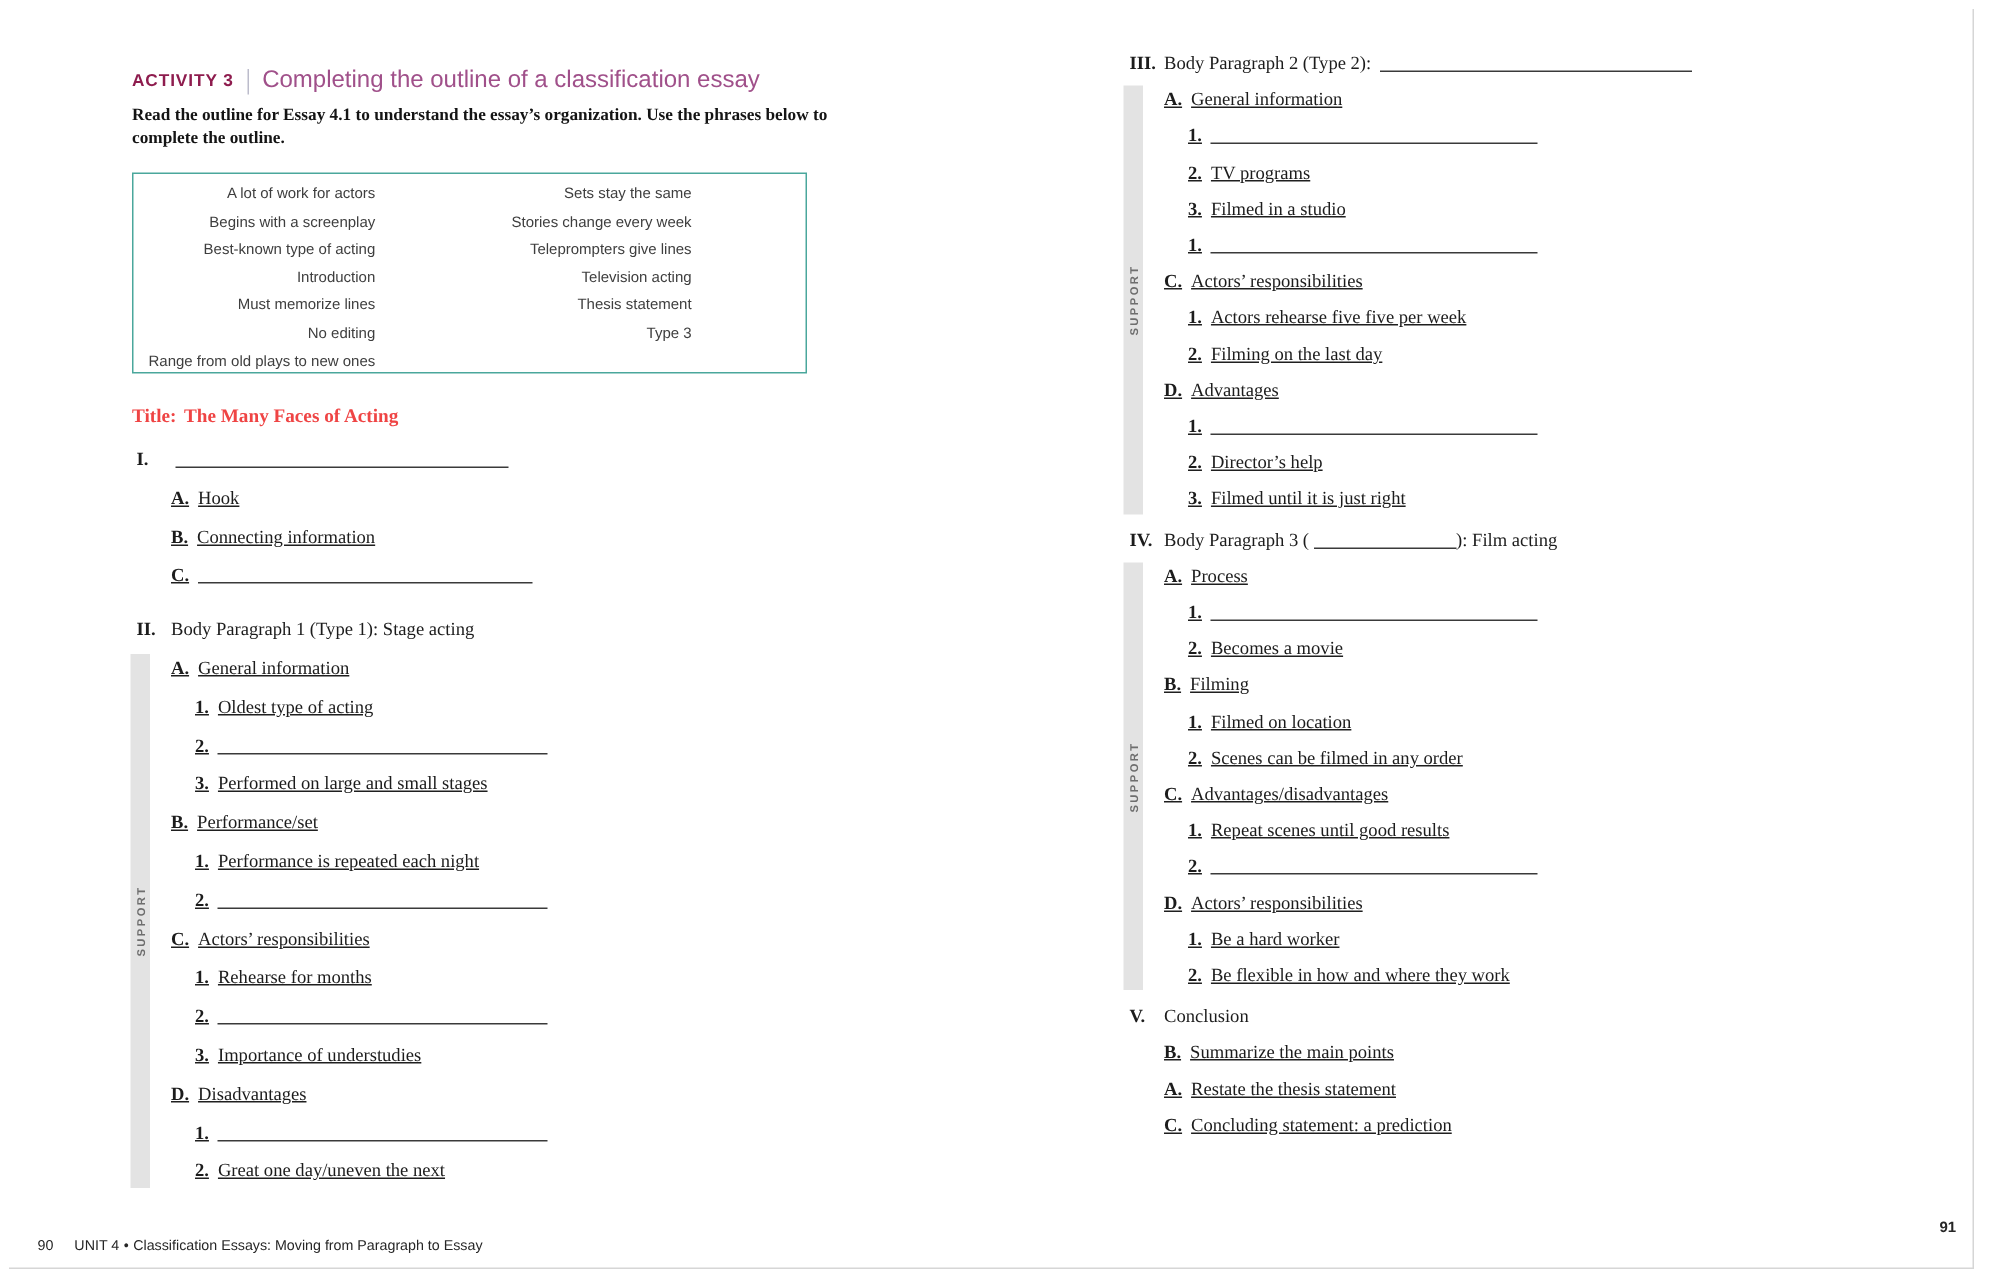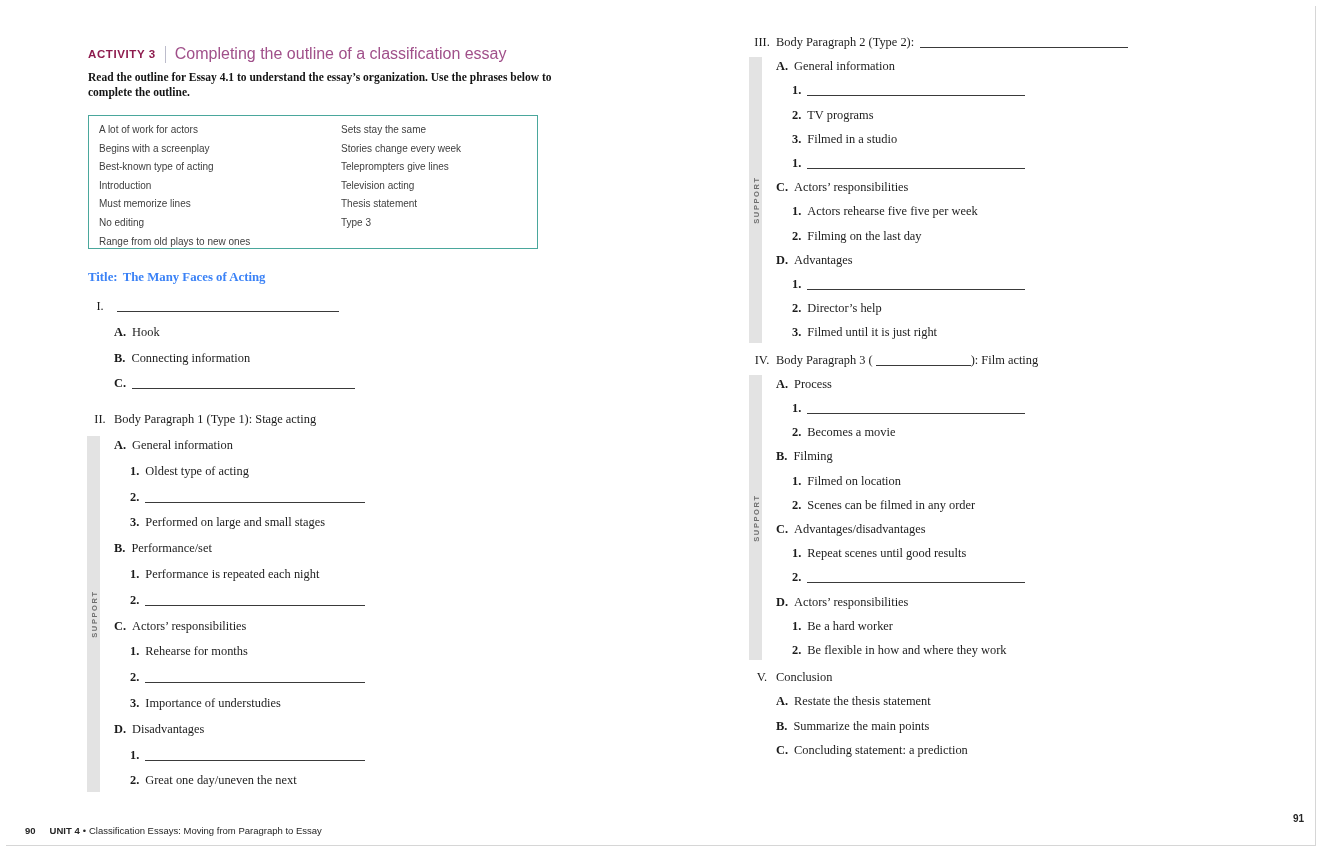--- a/index.html
+++ b/index.html
@@ -34,69 +34,69 @@
     position: absolute; left: 0; top: 58px; width: 490px;
     font-size: 11.5px; font-weight: bold; line-height: 14.5px; color: #141414;
   }
 
   
   .word-box {
     position: absolute; left: 0; top: 103px; width: 450px; height: 134px;
     border: 1px solid var(--box-border, #4aa79c);
     font-family: "Liberation Sans", sans-serif;
   }
-  .wb-col { position: absolute; top: 5px; }
+  .wb-col { position: absolute; top: 5px; text-align: right; }
   .wb-col1 { left: 10px; }
   .wb-col2 { left: 252px; }
   .wb-item { font-size: 10px; line-height: 18.6px; color: #3e3e3e; white-space: nowrap; }
 
   
-  .outline-title { position: absolute; left: 0; top: 258px; font-size: 12.8px; font-weight: bold; color: #3b82f6; }
+  .outline-title { position: absolute; left: 0; top: 258px; font-size: 12.8px; font-weight: bold; color: #ef4444; }
   .outline-title .t-label { margin-right: 5px; }
 
   
   .outline-col { position: absolute; }
   .outline-col.left  { left: 3px; top: 282px; width: 560px; }
   .outline-col.right { left: 0; top: 30px; width: 480px; }
   .outline-col.left  .row { line-height: 25.8px; }
   .outline-col.right .row { line-height: 24.2px; }
   .outline-col.left  .section + .section { margin-top: 10px; }
   .outline-col.right .section + .section { margin-top: 3px; }
 
   .row { white-space: nowrap; font-size: 12.4px; color: #1c1c1c; }
-  .numeral { display: inline-block; min-width: 18px; text-align: center; font-weight: normal; margin-right: 5px; }
+  .numeral { display: inline-block; min-width: 18px; text-align: left; font-weight: bold; margin-right: 5px; }
   .h-text { color: #1c1c1c; margin-top: 20px; }
   .row.letter { padding-left: 23px; }
   .row.number { padding-left: 39px; }
   .item-label { font-weight: bold; margin-right: 6px; }
   .blank {
     display: inline-block; height: 12px; margin-bottom: -2px;
     border-bottom: 1.2px solid #3a3a3a;
   }
   .row.heading .blank { margin-left: 3px; }
 
-  .sec-body { position: relative; }
+  .sec-body { position: relative; text-decoration: underline; }
   .support-bar {
     position: absolute; left: -4px; top: 3px; bottom: 2px; width: 13px;
     background: var(--support-bar-bg, #e3e3e3);
   }
   .support-bar span {
     position: absolute; left: 50%; top: 50%;
     transform: translate(-50%, -50%) rotate(-90deg);
     font-family: "Liberation Sans", sans-serif;
     font-size: 7.5px; font-weight: bold; letter-spacing: 1.6px;
     color: var(--support-text, #6e6e6e); white-space: nowrap;
   }
 
   
   .footer-left {
     position: absolute; left: -63px; top: 813px;
     font-family: "Liberation Sans", sans-serif; font-size: 9.5px; color: #262626; white-space: nowrap;
   }
-  .footer-left .b { font-weight: bold; }
+  .footer-left .b { font-weight: normal; }
   .footer-left .pg { margin-right: 14px; }
   .footer-left .sep { margin: 0 3px; }
   .footer-right {
     position: absolute; left: 540px; top: 813px;
     font-family: "Liberation Sans", sans-serif; font-size: 10px; font-weight: bold; color: #262626;
   }
 </style>
 </head>
 <body>
 
@@ -214,20 +214,20 @@
           <div class="row number"><span class="item-label">1.</span><span class="item-text">Repeat scenes until good results</span></div>
           <div class="row number"><span class="item-label">2.</span><span class="blank" style="width: 218px;"></span></div>
           <div class="row letter"><span class="item-label">D.</span><span class="item-text">Actors’ responsibilities</span></div>
           <div class="row number"><span class="item-label">1.</span><span class="item-text">Be a hard worker</span></div>
           <div class="row number"><span class="item-label">2.</span><span class="item-text">Be flexible in how and where they work</span></div>
         </div>
       </div>
       <div class="section">
         <div class="row heading"><span class="numeral">V.</span><span class="h-text">Conclusion</span></div>
         <div class="sec-body">
+          <div class="row letter"><span class="item-label">B.</span><span class="item-text">Summarize the main points</span></div>
           <div class="row letter"><span class="item-label">A.</span><span class="item-text">Restate the thesis statement</span></div>
-          <div class="row letter"><span class="item-label">B.</span><span class="item-text">Summarize the main points</span></div>
           <div class="row letter"><span class="item-label">C.</span><span class="item-text">Concluding statement: a prediction</span></div>
         </div>
       </div>
     </div>
   <div class="footer-right">91</div>
 </div>
 
 </body></html>

